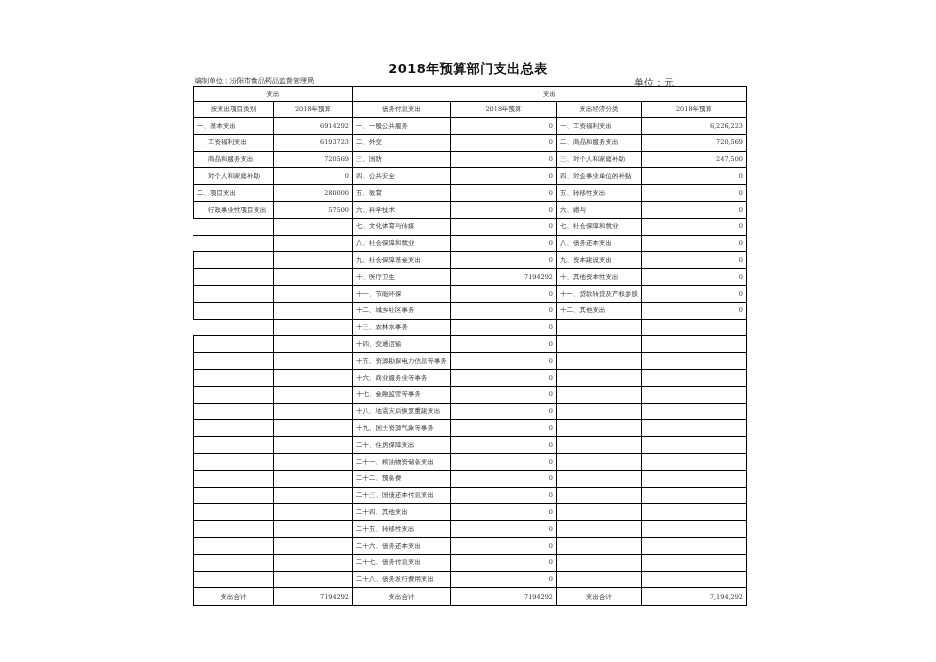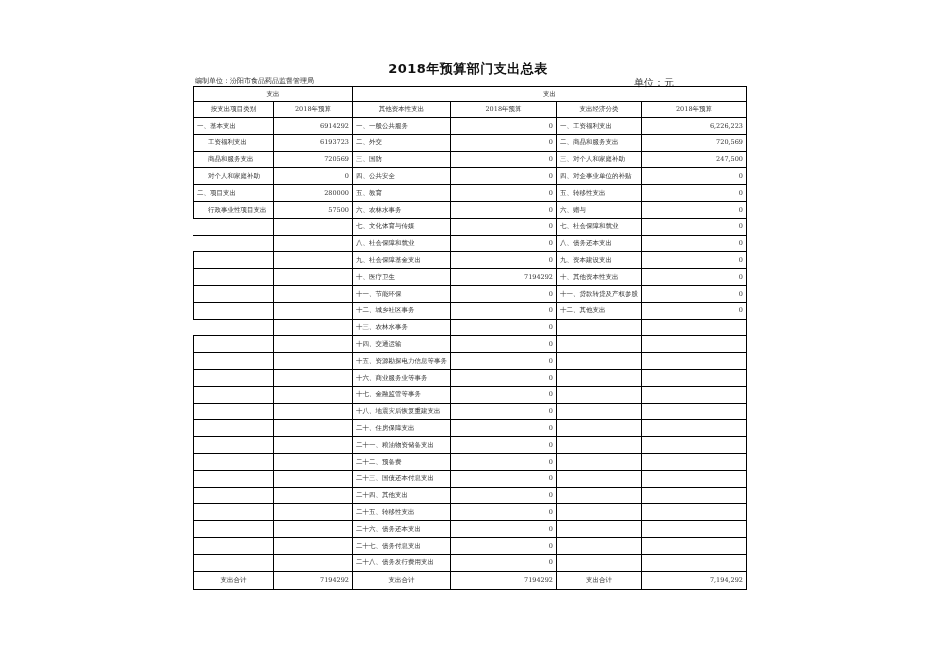--- a/index.html
+++ b/index.html
@@ -39,21 +39,21 @@
       <col style="width:105px">
   </colgroup>
   <tbody id="tbody">
     <tr class="h1">
       <td class="c" colspan="2">支出</td>
       <td class="c lastcol" colspan="4">支出</td>
     </tr>
     <tr class="h2">
       <td class="c">按支出项目类别</td>
       <td class="c">2018年预算</td>
-      <td class="c">其他资本性支出</td>
+      <td class="c">债务付息支出</td>
       <td class="c">2018年预算</td>
       <td class="c">支出经济分类</td>
       <td class="c lastcol">2018年预算</td>
     </tr>
   <tr>
         <td>一、基本支出</td>
         <td class="r">6914292</td>
         <td>一、一般公共服务</td>
         <td class="r">0</td>
         <td>一、工资福利支出</td>
@@ -87,21 +87,21 @@
         <td>二、项目支出</td>
         <td class="r">280000</td>
         <td>五、教育</td>
         <td class="r">0</td>
         <td>五、转移性支出</td>
         <td class="r lastcol">0</td>
       </tr>
       <tr>
         <td class="ind">行政事业性项目支出</td>
         <td class="r">57500</td>
-        <td>六、农林水事务</td>
+        <td>六、科学技术</td>
         <td class="r">0</td>
         <td>六、赠与</td>
         <td class="r lastcol">0</td>
       </tr>
       <tr>
         <td class="noleft"></td>
         <td class="r"></td>
         <td>七、文化体育与传媒</td>
         <td class="r">0</td>
         <td>七、社会保障和就业</td>
@@ -184,20 +184,28 @@
         <td class="r"></td>
         <td>十七、金融监管等事务</td>
         <td class="r">0</td>
         <td></td>
         <td class="r lastcol"></td>
       </tr>
       <tr>
         <td></td>
         <td class="r"></td>
         <td>十八、地震灾后恢复重建支出</td>
+        <td class="r">0</td>
+        <td></td>
+        <td class="r lastcol"></td>
+      </tr>
+      <tr>
+        <td></td>
+        <td class="r"></td>
+        <td>十九、国土资源气象等事务</td>
         <td class="r">0</td>
         <td></td>
         <td class="r lastcol"></td>
       </tr>
       <tr>
         <td></td>
         <td class="r"></td>
         <td>二十、住房保障支出</td>
         <td class="r">0</td>
         <td></td>

